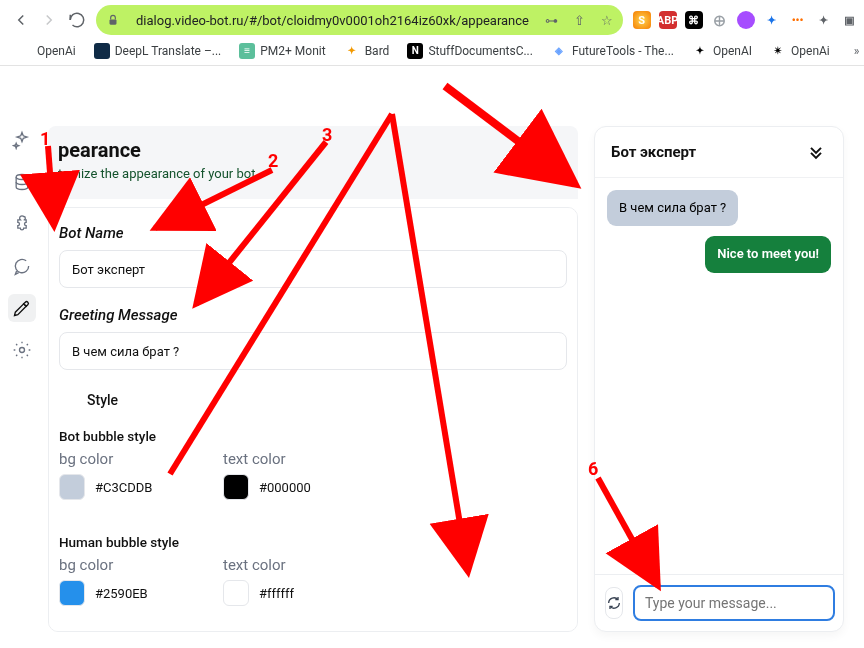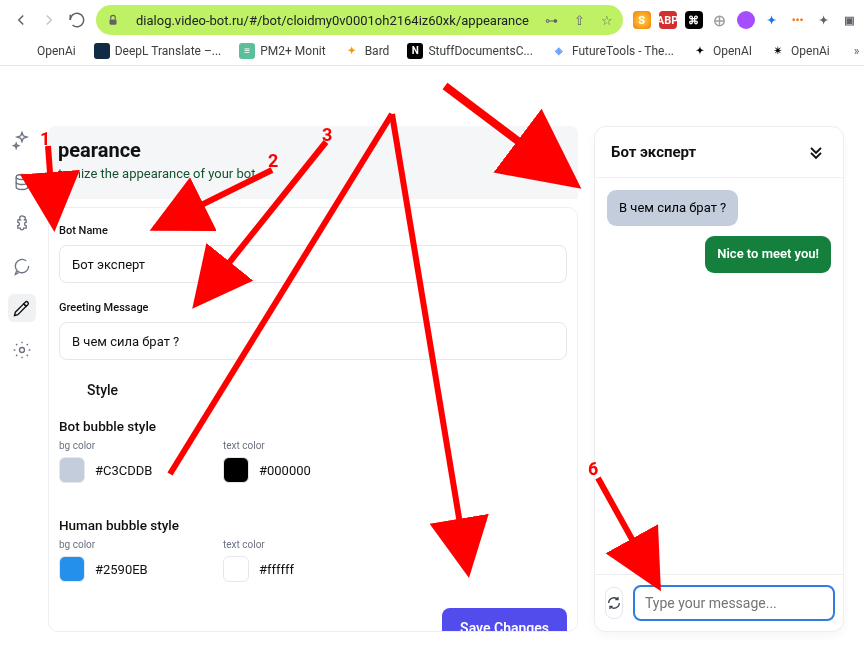--- a/index.html
+++ b/index.html
@@ -31,28 +31,28 @@
   .sidebar { width:44px; background:#fff; padding-top:60px; display:flex; flex-direction:column; gap:14px; align-items:center;}
   .side-ic { width:28px; height:28px; display:flex; align-items:center; justify-content:center; color:#6b7280; border-radius:6px;}
   .side-ic.active { color:#111; background:#f0f1f2;}
   .side-ic svg{width:20px;height:20px;stroke:currentColor;fill:none;stroke-width:1.6;}
   .content { flex:1; display:flex; gap:16px; padding:60px 20px 16px 4px; overflow:hidden;}
   .form-col { flex:1; display:flex; flex-direction:column;}
   .hdr-block { background:#f5f6f8; border-radius:8px 8px 0 0; padding:12px 10px 18px 10px; margin-bottom:8px;}
   .hdr-block h1{font-size:20px; font-weight:700; color:#111;}
   .hdr-block p{font-size:13px; color:#14532d; margin-top:4px;}
   .card { background:#fff; border:1px solid #eceef1; border-radius:10px; padding:16px 10px 18px 10px; display:flex; flex-direction:column; gap:18px; overflow:auto;}
-  .fld-label{font-size:11px; color:#111; font-weight:500; margin-bottom:8px;}
+  .fld-label{font-size:15px; color:#111; font-weight:500; margin-bottom:8px;font-style:italic;}
   .text-input{width:100%; height:38px; border:1px solid #e5e7eb; border-radius:8px; padding:0 12px; font-size:13px; color:#111; background:#fff;}
   .section-subtitle{font-size:14px; font-weight:500; color:#111; margin:4px 0 2px 28px;}
   .style-blk{display:flex; flex-direction:column; gap:6px;}
   .style-title{font-size:13.5px; color:#111; font-weight:500;}
   .style-row{display:flex; gap:44px;}
   .style-cell{display:flex; flex-direction:column; gap:6px; width:120px;}
-  .style-cap{font-size:10px; color:#6b7280;}
+  .style-cap{font-size:15px; color:#6b7280;}
   .swatch-row{display:flex; align-items:center; gap:10px;}
   .swatch{width:26px;height:26px;border-radius:6px;border:1px solid #e5e7eb;}
   .swatch-code{font-size:13px; color:#111;}
   .save-row{display:flex; justify-content:flex-end; padding-top:8px;}
   .save-btn{background:#524ced; color:#fff; font-size:14px; font-weight:600; border:none; border-radius:8px; padding:12px 18px; cursor:pointer;}
 
   
   .preview-col{width:250px; display:flex; flex-direction:column;}
   .prev-card{flex:1; background:#fff; border:1px solid #eceef1; border-radius:12px; box-shadow:0 4px 10px rgba(0,0,0,0.04); display:flex; flex-direction:column;}
   .prev-head{display:flex; align-items:center; justify-content:space-between; padding:14px 16px; font-weight:700; font-size:15px; color:#111; border-bottom:1px solid #f0f1f3;}

